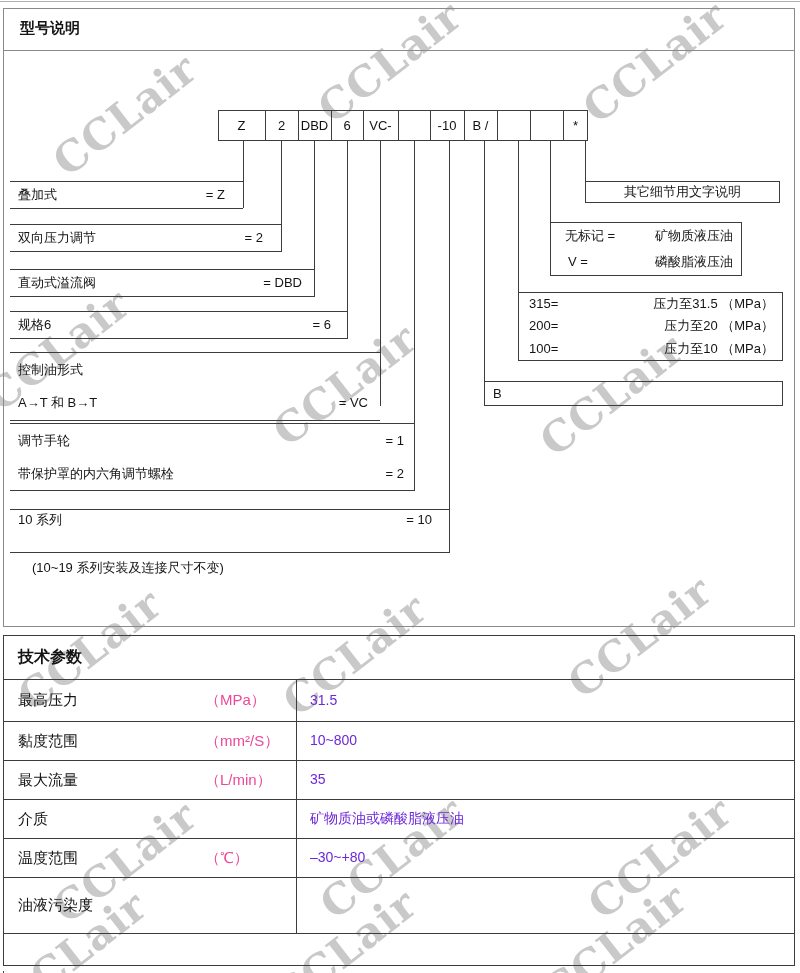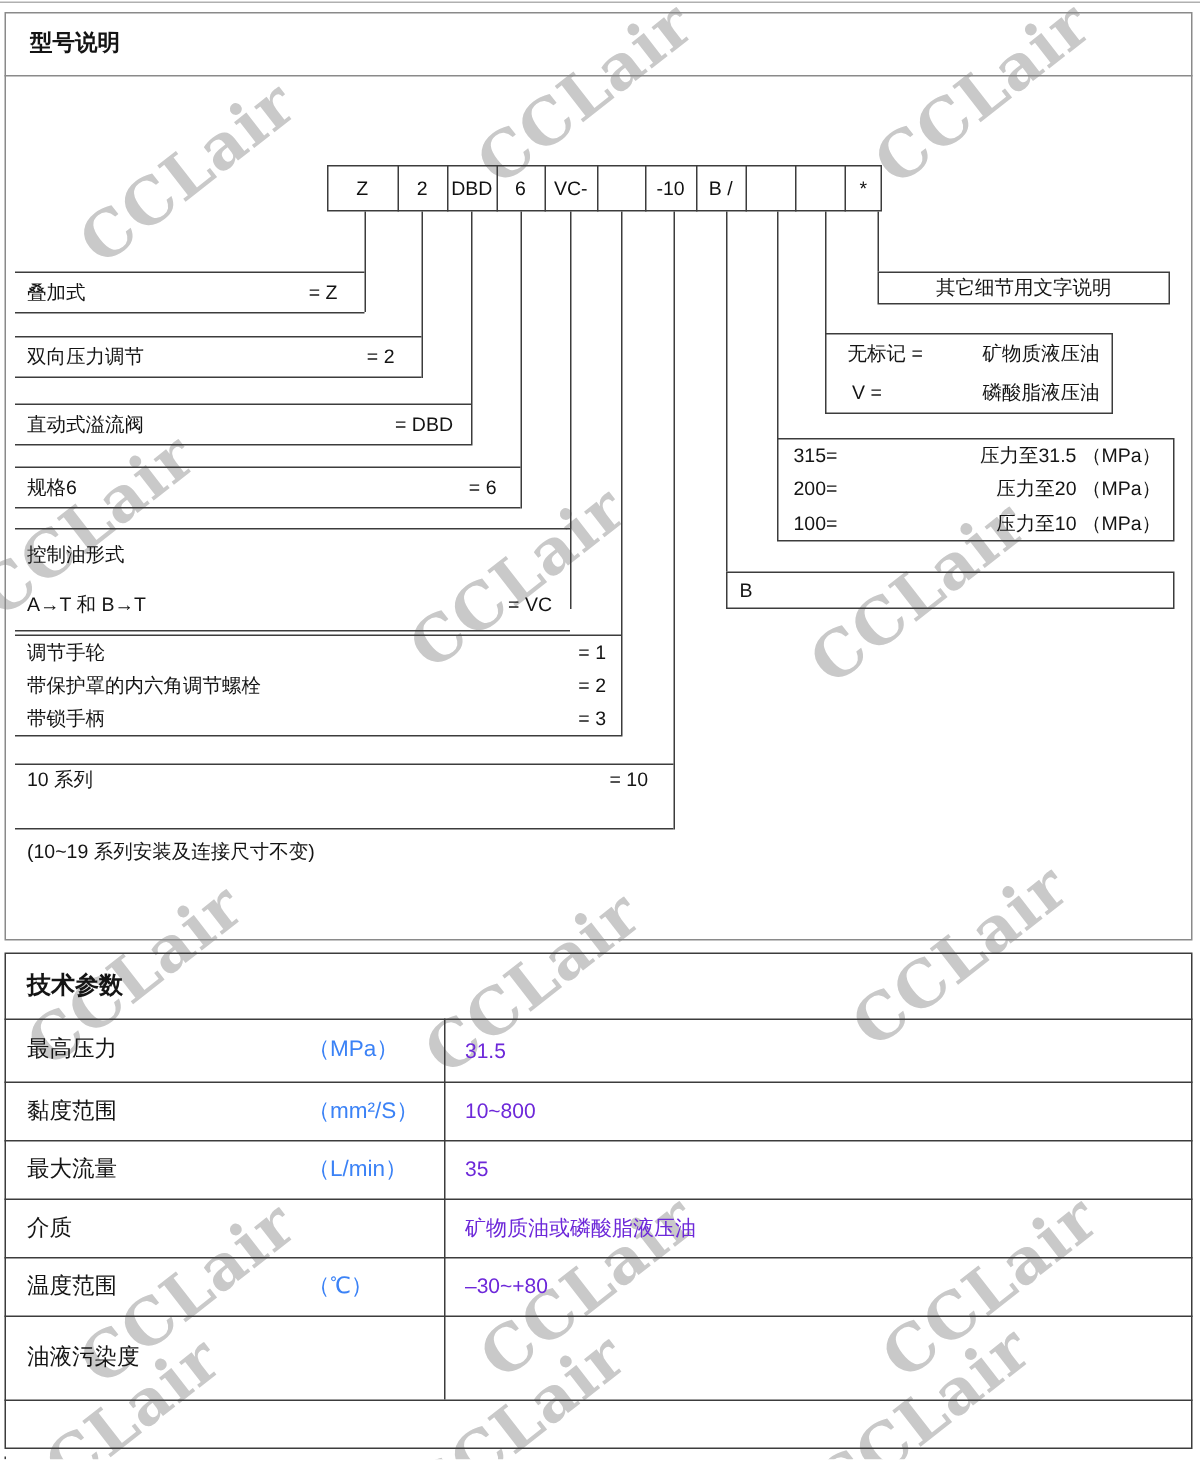--- a/index.html
+++ b/index.html
@@ -9,21 +9,21 @@
   .vline{position:absolute;width:1px;background:#3c3c3c;}
   .sbox{position:absolute;box-sizing:border-box;border:1px solid #8a8a8a;background:transparent;}
   .rbox{position:absolute;box-sizing:border-box;border:1px solid #3c3c3c;
         display:flex;flex-direction:column;justify-content:space-around;}
   .lbox{position:absolute;box-sizing:border-box;border-top:1px solid #3c3c3c;border-bottom:1px solid #3c3c3c;
         display:flex;flex-direction:column;justify-content:space-around;}
   .lrow{display:flex;justify-content:space-between;align-items:center;font-size:13px;line-height:20px;color:#141414;white-space:nowrap;}
   .cell{position:absolute;text-align:center;font-size:13px;line-height:31px;color:#111;}
   .title{position:absolute;font-weight:bold;color:#141414;}
   .plabel{position:absolute;font-size:15px;color:#141414;white-space:nowrap;}
-  .punit{position:absolute;font-size:15px;color:#3b82f6;white-space:nowrap;}
+  .punit{position:absolute;font-size:15px;color:#ec4899;white-space:nowrap;}
   .pvalue{position:absolute;font-size:14px;color:#6d28d9;white-space:nowrap;}
   .wm{position:absolute;font-family:"DejaVu Serif",serif;font-weight:bold;font-size:42px;
       color:#c9c9c9;letter-spacing:1px;white-space:nowrap;
       transform:translate(-50%,-50%) rotate(-38deg);z-index:0;}
 </style>
 </head>
 <body>
 
 <div id="page">
 
@@ -126,32 +126,28 @@
 
   <div class="lbox" style="left:10px;top:423px;width:404px;height:68px;">
     <div class="lrow" style="padding:0 10px 0 8px;">
       <span>调节手轮</span>
       <span>= 1</span>
     </div>
     <div class="lrow" style="padding:0 10px 0 8px;">
       <span>带保护罩的内六角调节螺栓</span>
       <span>= 2</span>
     </div>
-    <div class="lrow" style="padding:0 10px 0 8px;">
-      <span>带锁手柄</span>
-      <span>= 3</span>
-    </div>
   </div>
 
   <div class="lbox" style="left:10px;top:509px;width:439px;height:44px;gap:28px;">
     <div class="lrow" style="padding:0 17px 0 8px;">
       <span>10 系列</span>
       <span>= 10</span>
     </div>
-    <div class="lrow" style="padding:0 17px 0 8px;">
+    <div class="lrow" style="padding:0 17px 0 8px;margin-left:14px;">
       <span>(10~19 系列安装及连接尺寸不变)</span>
       <span></span>
     </div>
   </div>
 
   <div class="rbox" style="left:484px;top:381px;width:299px;height:25px;">
     <div class="lrow" style="padding:0 8px;">
       <span>B</span>
       <span></span>
     </div>

